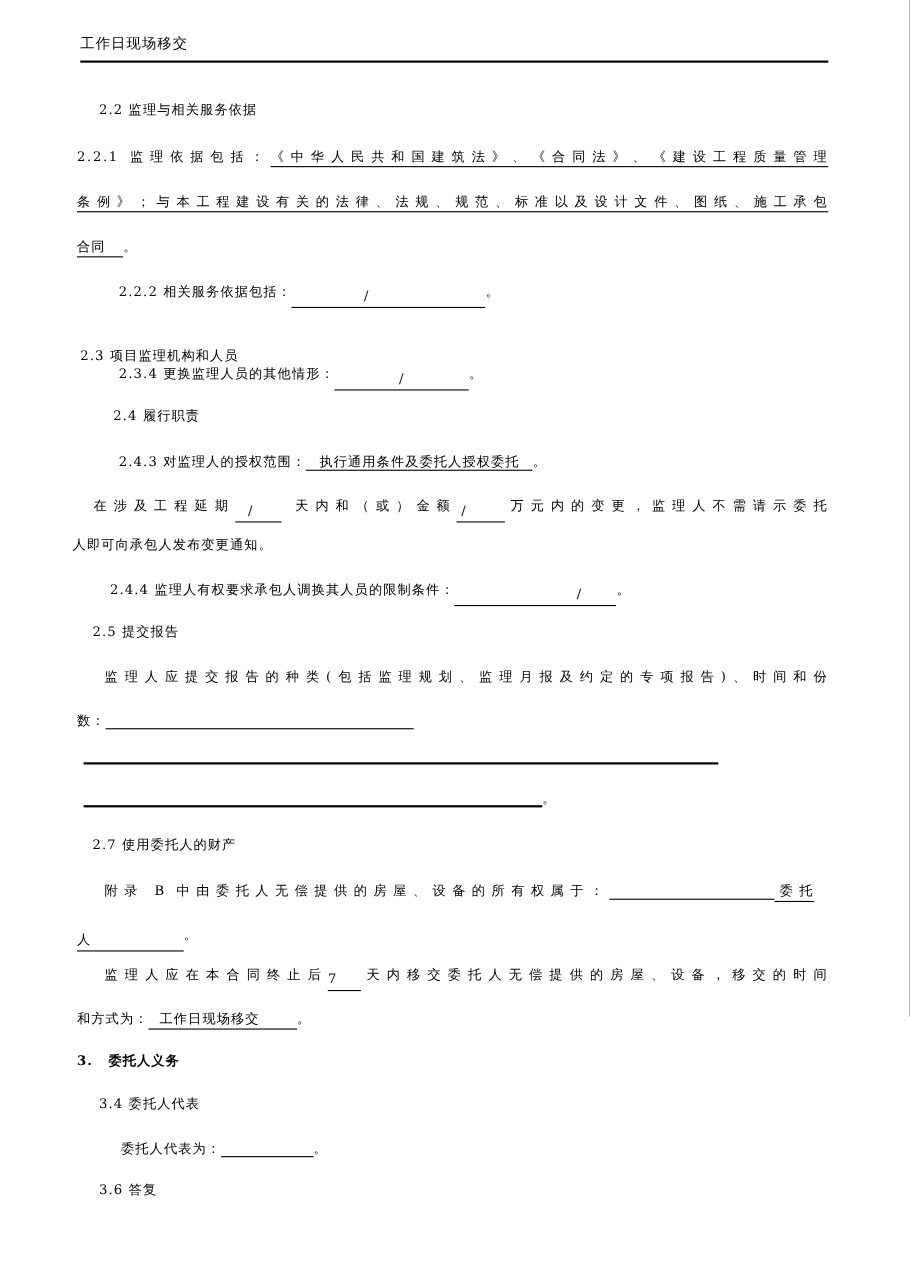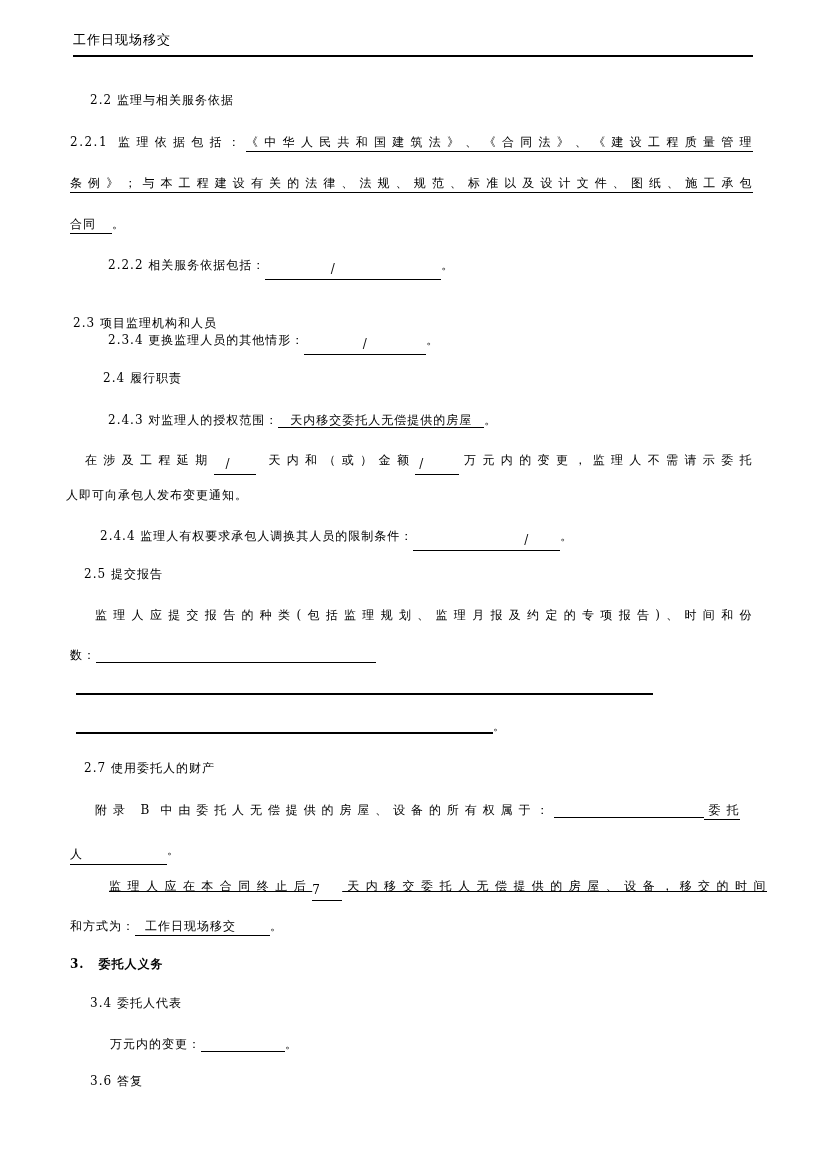--- a/index.html
+++ b/index.html
@@ -75,21 +75,21 @@
 
   <div class="ln" style="left:73px;top:288px;margin-top:24px;">2.3 项目监理机构和人员</div>
 
   <div class="ln" style="left:108px;top:329px;">
     <span>2.3.4 更换监理人员的其他情形：</span><span class="blank" style="width:122px;"><span class="sl">/</span></span><span>。</span>
   </div>
 
   <div class="ln" style="left:86px;top:367px;margin-left:17px;">2.4 履行职责</div>
 
   <div class="ln" style="left:108px;top:409px;">
-    <span>2.4.3 对监理人的授权范围：</span><span class="u" style="padding:0 12px;">天内移交委托人无偿提供的房屋</span><span>。</span>
+    <span>2.4.3 对监理人的授权范围：</span><span class="u" style="padding:0 12px;">执行通用条件及委托人授权委托</span><span>。</span>
   </div>
 
   <div class="ln j" style="left:85px;top:449px;width:668px;">
     <span>在涉及工程延期</span><span class="blank" style="width:42px;"><span class="sl" style="left:12px;">/</span></span><span style="margin-left:8px;">天内和（或）金额</span><span class="blank" style="width:44px;"><span class="sl" style="left:4px;">/</span></span><span>万元内的变更，监理人不需请示委托</span>
   </div>
   <div class="ln" style="left:66px;top:484px;">人即可向承包人发布变更通知。</div>
 
   <div class="ln" style="left:100px;top:525px;">
     <span>2.4.4 监理人有权要求承包人调换其人员的限制条件：</span><span class="blank" style="width:147px;"><span class="sl" style="left:40px;">/</span></span><span>。</span>
   </div>
@@ -107,31 +107,31 @@
 
   <div class="ln" style="left:84px;top:757px;">2.7 使用委托人的财产</div>
 
   <div class="ln j" style="left:95px;top:797px;width:645px;">
     <span>附录 B 中由委托人无偿提供的房屋、设备的所有权属于：</span><span class="blank" style="width:150px;"></span><span class="u">委托</span>
   </div>
   <div class="ln" style="left:70px;top:839px;">
     <span class="blank" style="width:97px;text-align:left;">人</span><span>。</span>
   </div>
 
-  <div class="ln j" style="left:109px;top:875px;width:658px;text-decoration:underline;">
+  <div class="ln j" style="left:95px;top:875px;width:658px;">
     <span>监理人应在本合同终止后</span><span class="blank" style="width:30px;">7</span><span>天内移交委托人无偿提供的房屋、设备，移交的时间</span>
   </div>
   <div class="ln" style="left:70px;top:915px;">
     <span>和方式为：</span><span class="u" style="padding-left:10px;padding-right:34px;">工作日现场移交</span><span>。</span>
   </div>
 
   <div class="ln bold" style="left:70px;top:953px;text-align:center;">
     <span style="margin-right:14px;">3.</span><span>委托人义务</span>
   </div>
 
   <div class="ln" style="left:90px;top:992px;">3.4 委托人代表</div>
   <div class="ln" style="left:110px;top:1031px;">
-    <span>万元内的变更：</span><span class="blank" style="width:84px;"></span><span>。</span>
+    <span>委托人代表为：</span><span class="blank" style="width:84px;"></span><span>。</span>
   </div>
 
   <div class="ln" style="left:90px;top:1070px;">3.6 答复</div>
 
 </div>
 
 </body></html>

